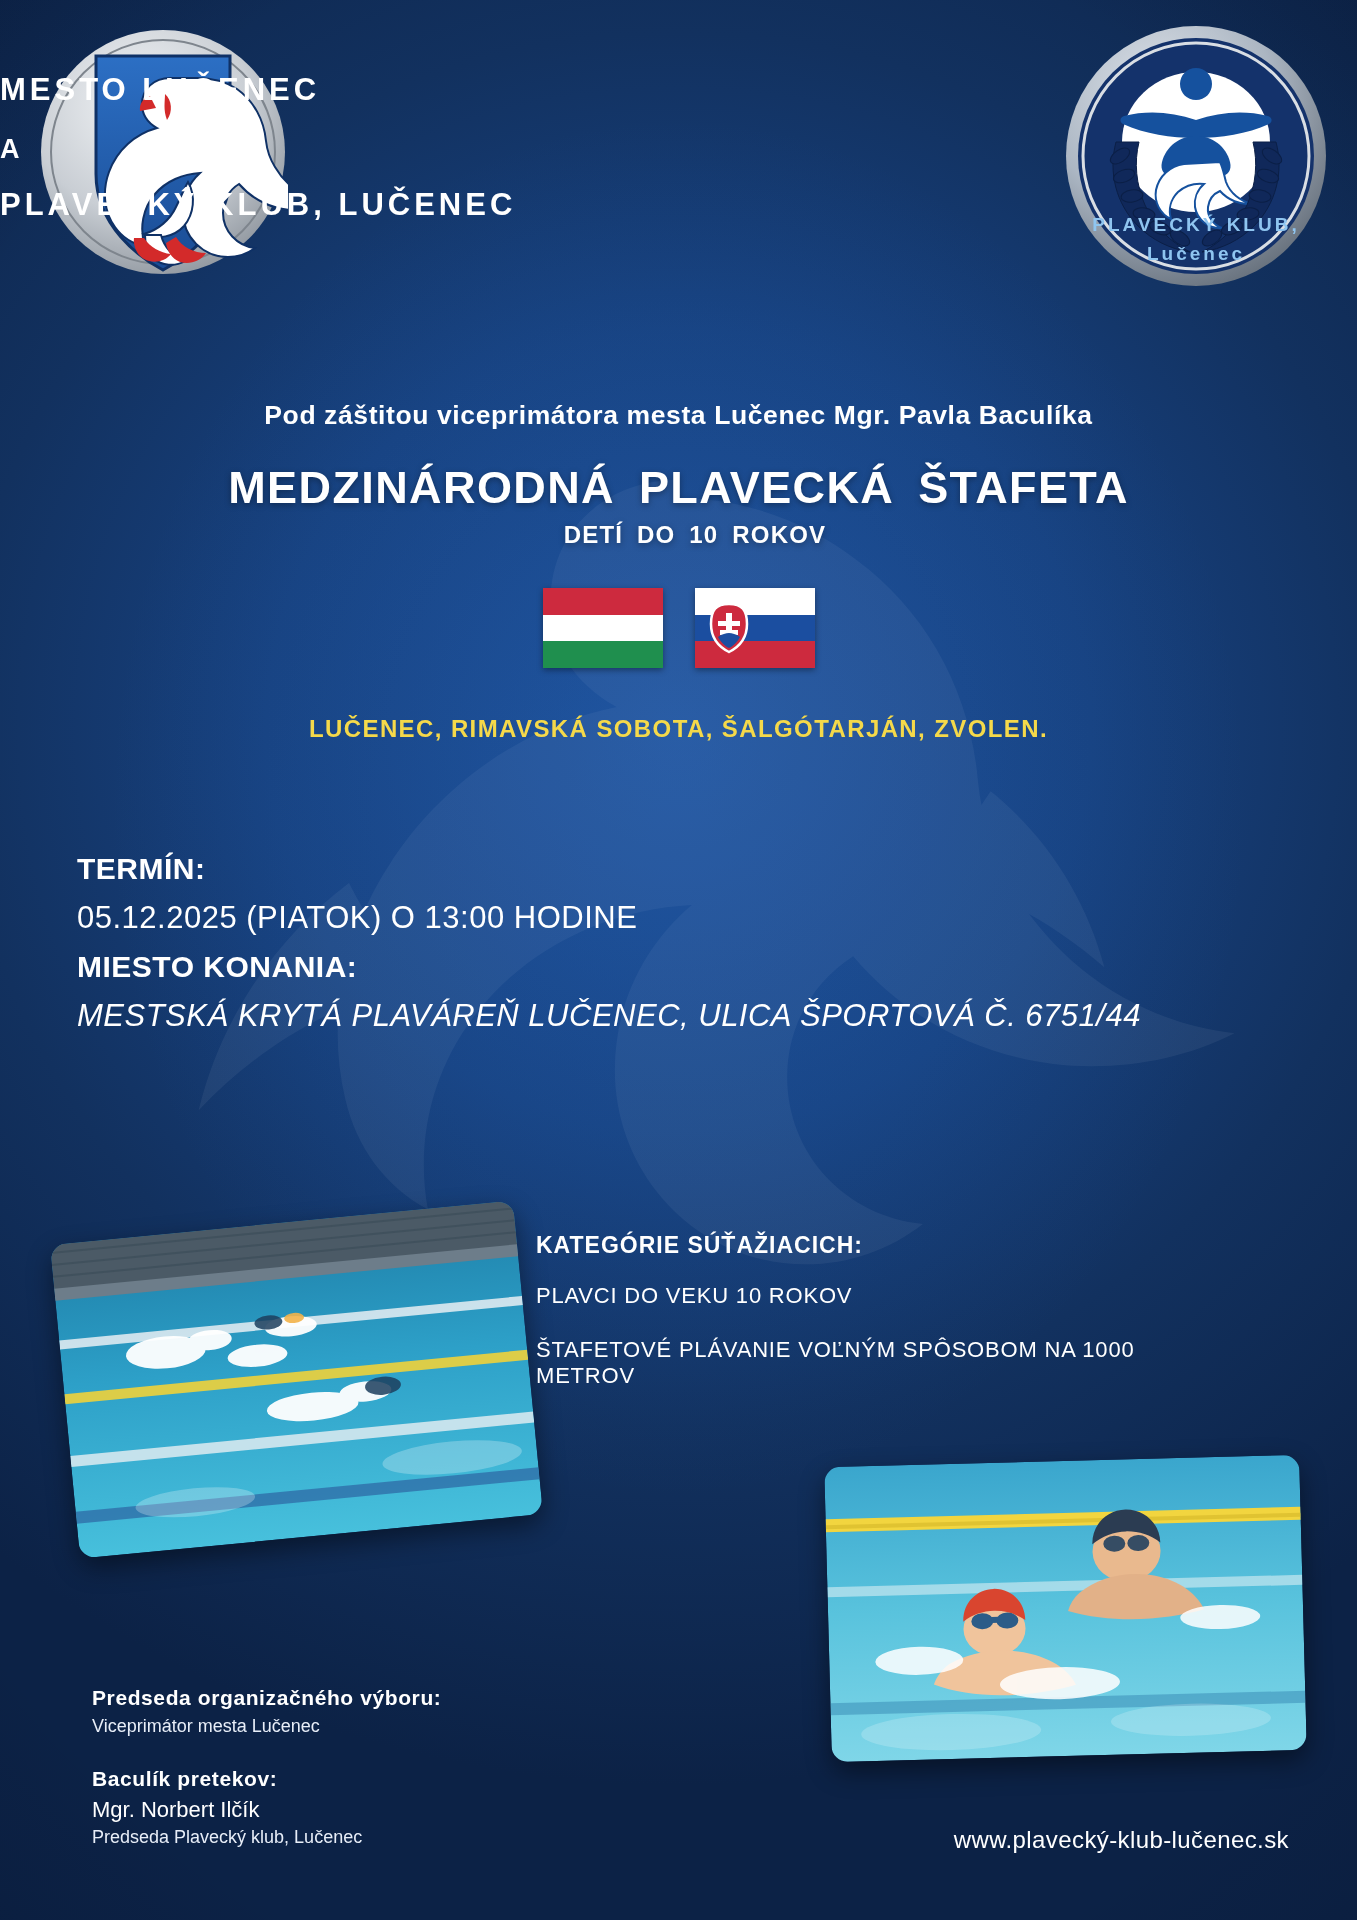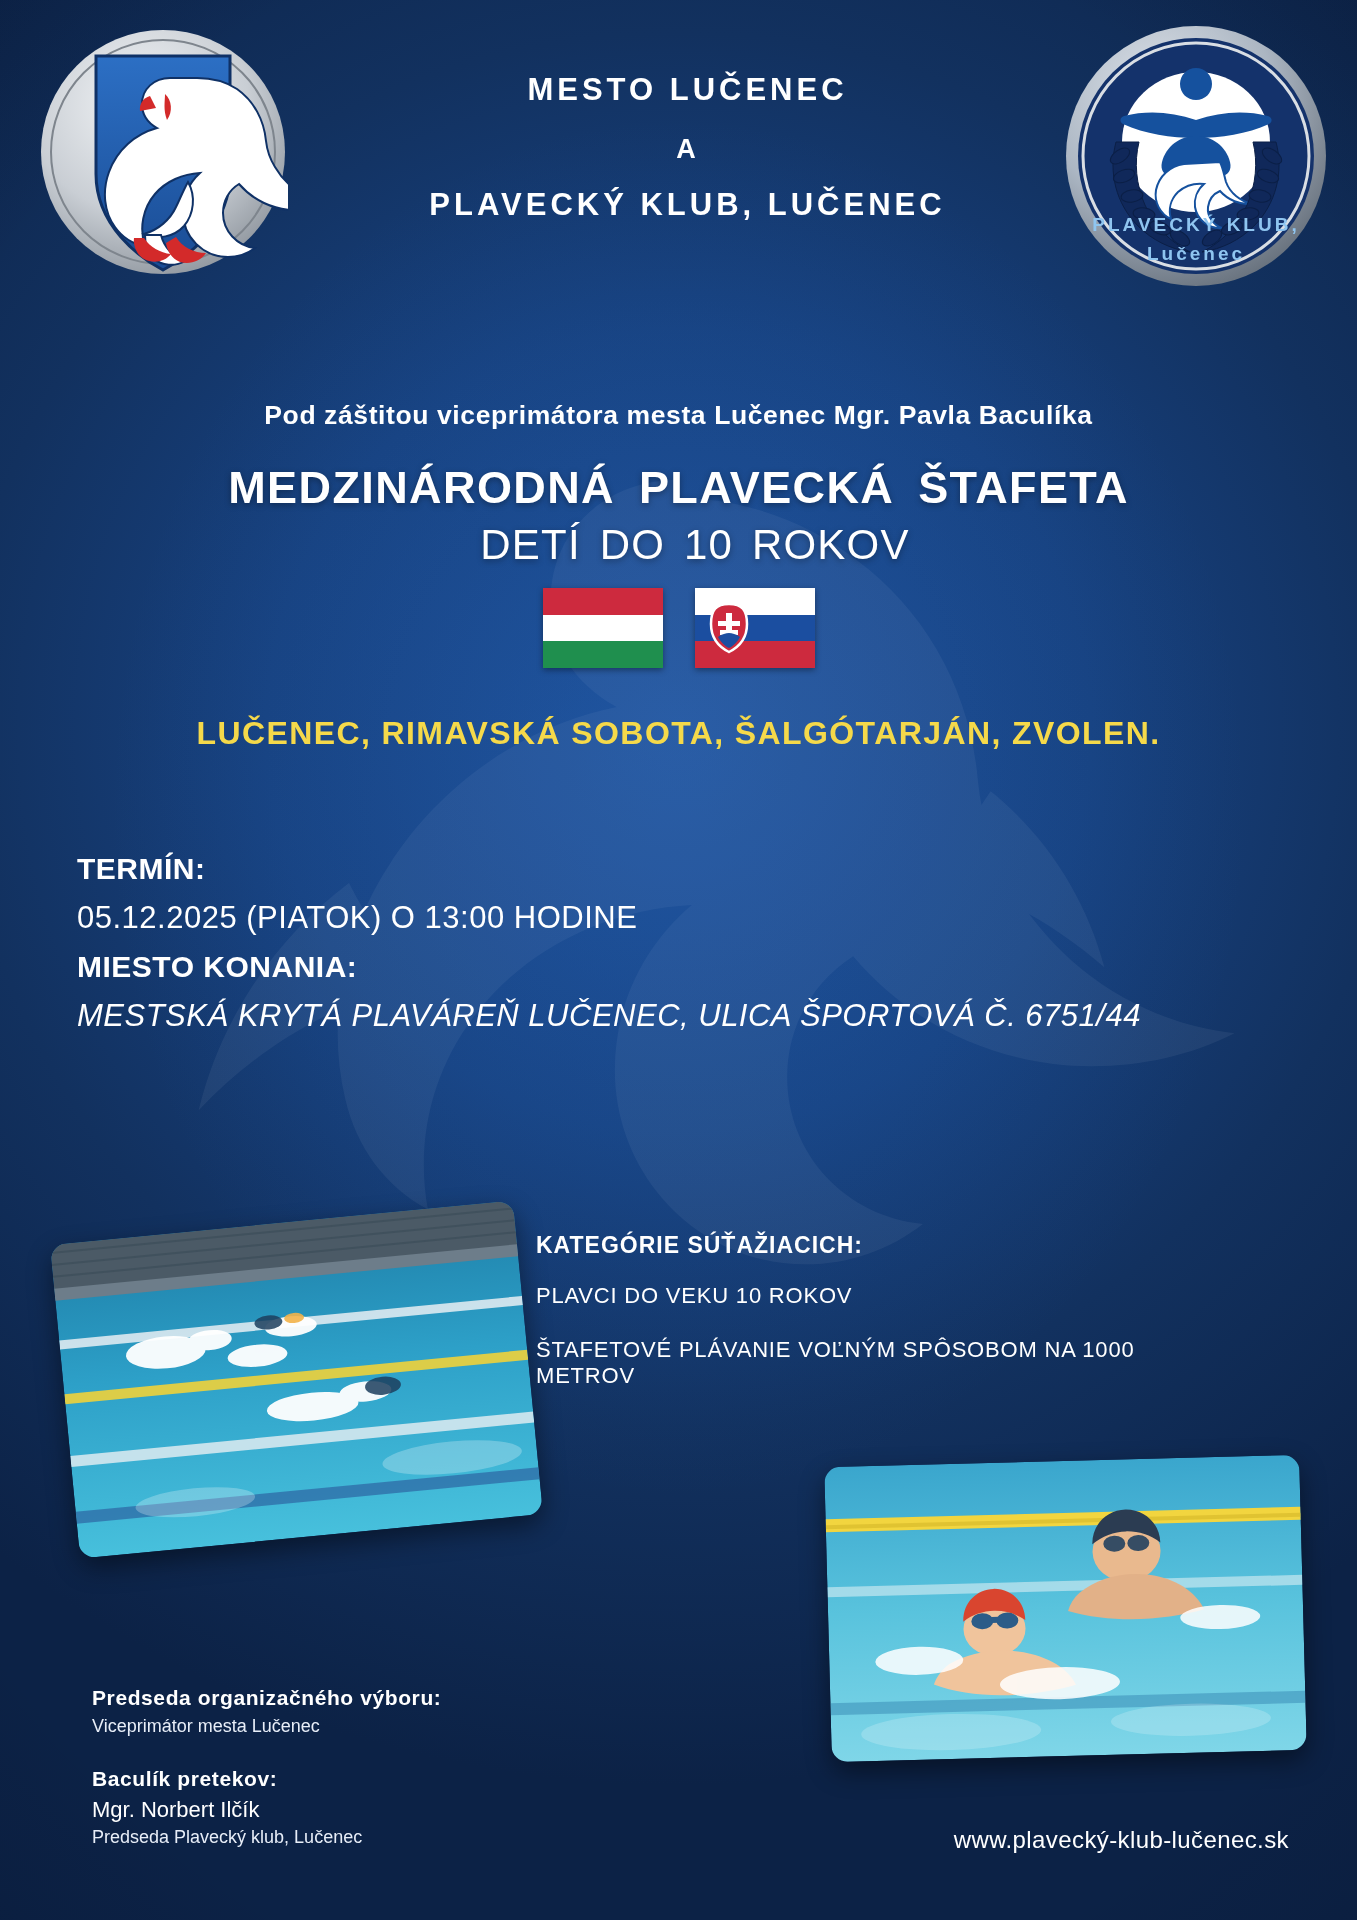--- a/index.html
+++ b/index.html
@@ -44,22 +44,20 @@
     width: 250px; height: 260px;
   }
   .club-logo {
     position: absolute;
     right: 28px; top: 24px;
     width: 265px; height: 265px;
   }
   .header-text {
     position: absolute;
     left: 0; right: 0; top: 72px;
-    text-align: center;
-    padding-left: 18px;
   }
   .header-text .l1 {
     font-size: 31px;
     font-weight: 700;
     letter-spacing: 4px;
     margin-bottom: 26px;
   }
   .header-text .l2 {
     font-size: 27px;
     font-weight: 700;
@@ -87,22 +85,22 @@
     font-size: 45px;
     font-weight: 800;
     letter-spacing: 1.4px;
     word-spacing: 10px;
     text-shadow: 0 2px 6px rgba(0,0,0,0.35);
   }
   .title2 {
     position: absolute;
     left: 0; right: 0; top: 521px;
     text-align: center;
-    font-size: 42px;
-    font-weight: 400;
+    font-size: 24px;
+    font-weight: 700;
     letter-spacing: 1.2px;
     word-spacing: 6px;
     text-shadow: 0 2px 6px rgba(0,0,0,0.35);
     padding-left: 33px;
   }
 
   .flags {
     position: absolute;
     left: 0; right: 0; top: 588px;
     display: flex;
@@ -121,21 +119,21 @@
   .flag-sk { position: relative; background: #ffffff; }
   .flag-sk .b1 { position:absolute; left:0; top:0; width:100%; height:33.34%; background:#ffffff; }
   .flag-sk .b2 { position:absolute; left:0; top:33.34%; width:100%; height:33.33%; background:#1b4ea0; }
   .flag-sk .b3 { position:absolute; left:0; top:66.67%; width:100%; height:33.33%; background:#cd2a3e; }
   .flag-sk .emb { position:absolute; left:14px; top:14px; width:40px; height:52px; }
 
   .cities {
     position: absolute;
     left: 0; right: 0; top: 715px;
     text-align: center;
-    font-size: 32px;
+    font-size: 24px;
     font-weight: 800;
     letter-spacing: 1.4px;
     color: #f5d94a;
   }
 
   .info {
     position: absolute;
     left: 77px;
     top: 852px;
     width: 1210px;

